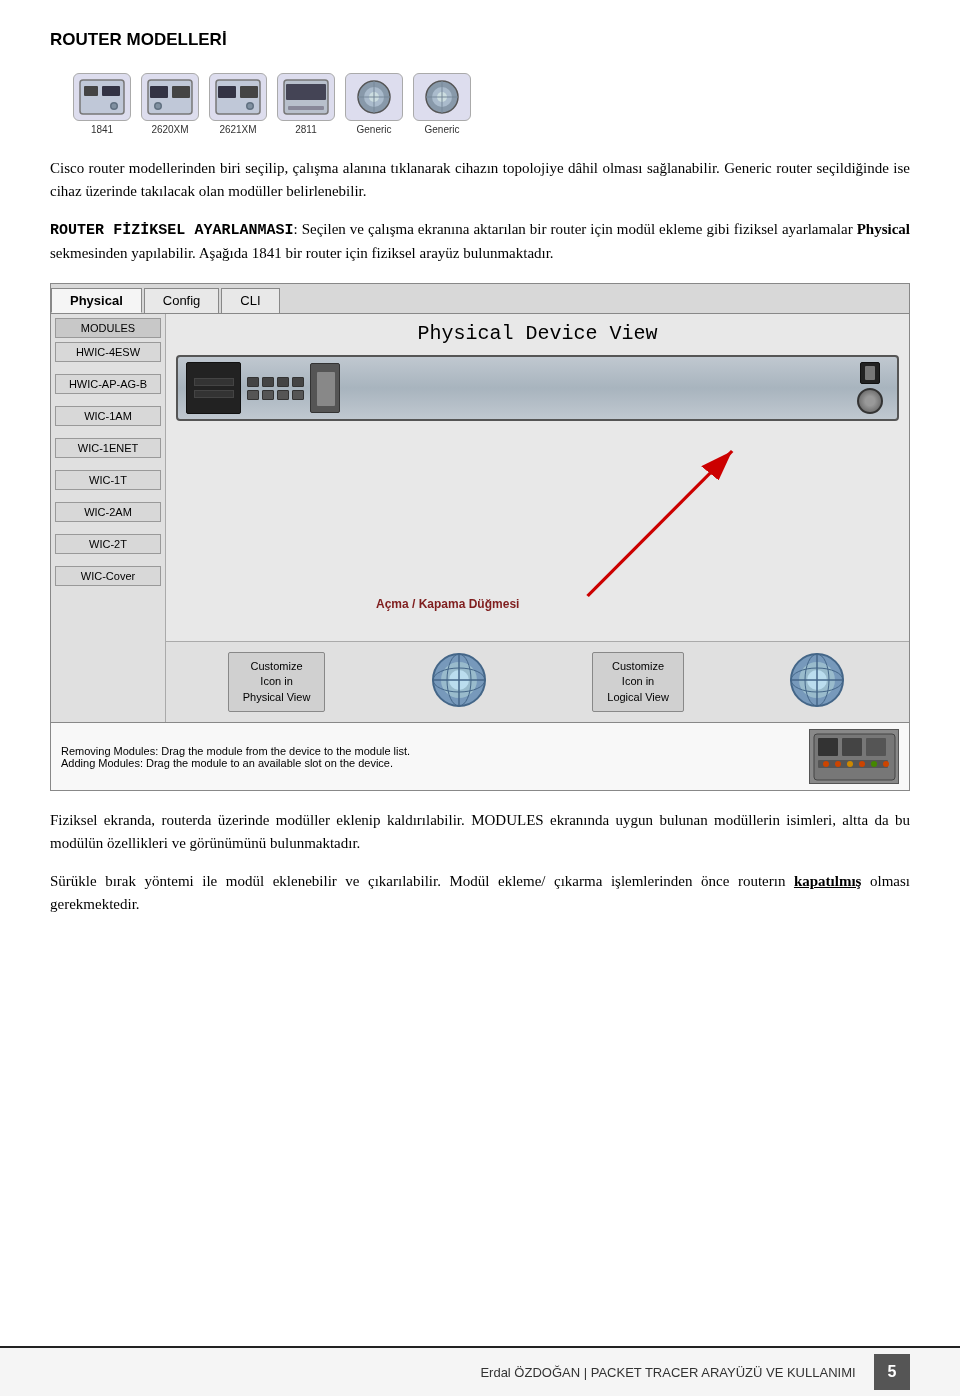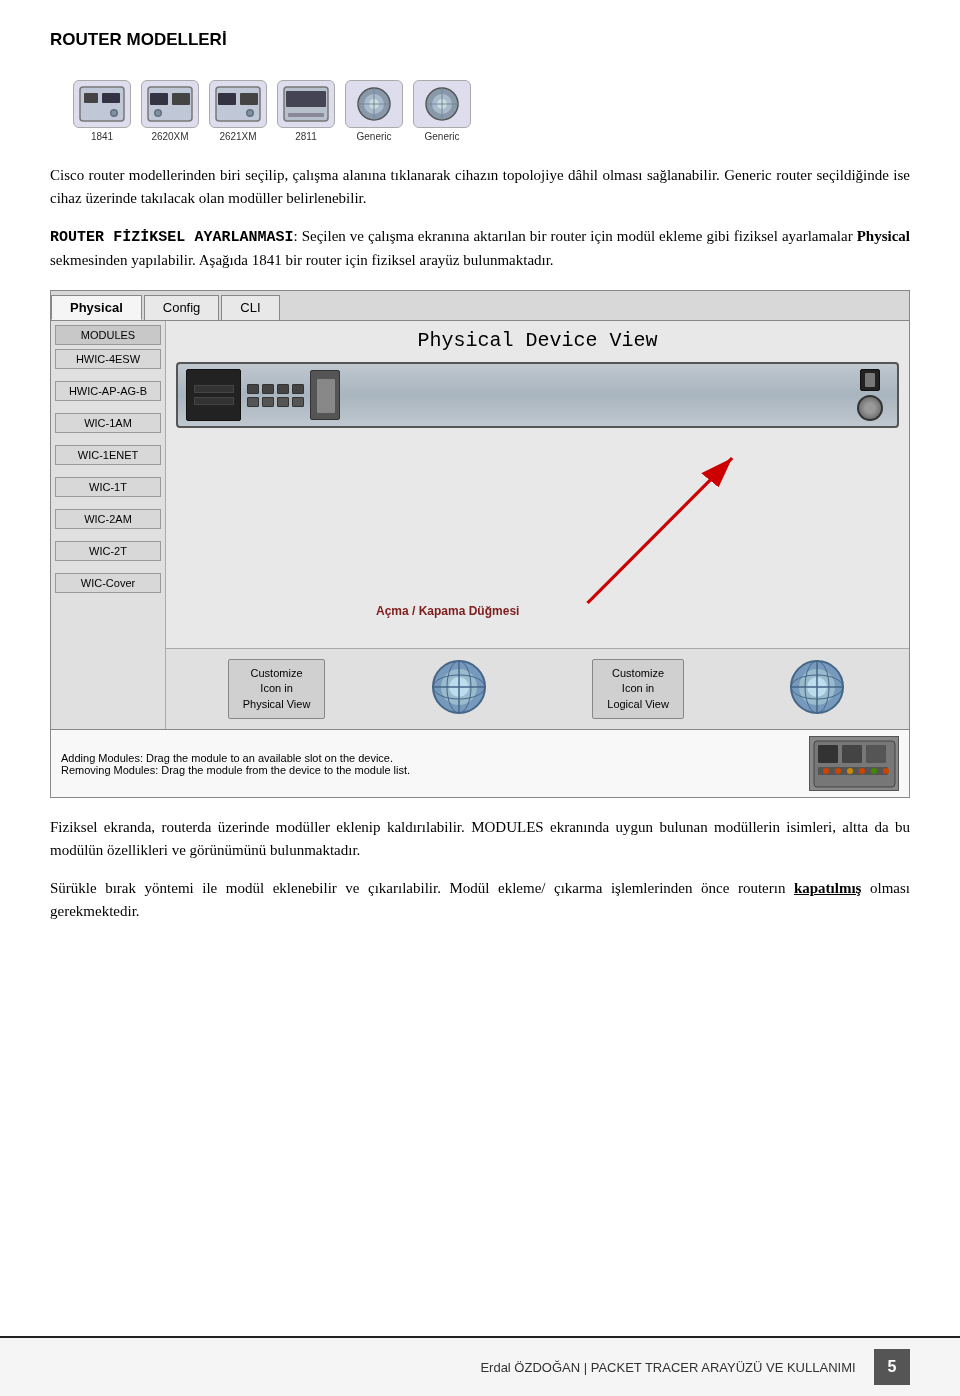--- a/index.html
+++ b/index.html
@@ -14,21 +14,21 @@
     }
 
     .page-container {
       padding: 30px 50px 60px 50px;
     }
 
     
     .page-title {
       font-weight: bold;
       font-size: 17px;
-      margin-bottom: 30px;
+      margin-bottom: 23px;
       font-family: Arial, sans-serif;
     }
 
     
     .router-models-row {
       display: flex;
       gap: 10px;
       margin-bottom: 22px;
       align-items: flex-end;
       margin-left: 23px;
@@ -239,21 +239,21 @@
       justify-content: center;
       margin-left: 8px;
     }
 
     
     .page-footer {
       position: absolute;
       bottom: 0;
       left: 0;
       right: 0;
-      height: 60px;
+      height: 50px;
       background: #f5f5f5;
       border-top: 2px solid #222;
       display: flex;
       align-items: center;
       justify-content: space-between;
       padding: 12px 50px;
     }
 
     .footer-text {
       font-size: 13px;
@@ -521,22 +521,22 @@
               <ellipse cx="30" cy="30" rx="12" ry="26" fill="none" stroke="#446688" stroke-width="1"></ellipse>
             </svg>
           </div>
         </div>
 
       </div>
     </div>
 
     <div class="info-bar">
       <div class="info-text">
+        <div>Removing Modules: Drag the module from the device to the module list.</div>
         <div>Adding Modules: Drag the module to an available slot on the device.</div>
-        <div>Removing Modules: Drag the module from the device to the module list.</div>
       </div>
 
       <div class="info-mini-router">
         <svg width="85" height="50" viewBox="0 0 85 50" xmlns="http://www.w3.org/2000/svg">
           <rect x="2" y="2" width="81" height="46" rx="3" fill="#777" stroke="#444" stroke-width="1"></rect>
           <rect x="6" y="6" width="20" height="18" rx="1" fill="#333"></rect>
           <rect x="30" y="6" width="20" height="18" rx="1" fill="#444"></rect>
           <rect x="54" y="6" width="20" height="18" rx="1" fill="#555"></rect>
 
           <rect x="6" y="28" width="70" height="8" rx="1" fill="#555"></rect>

